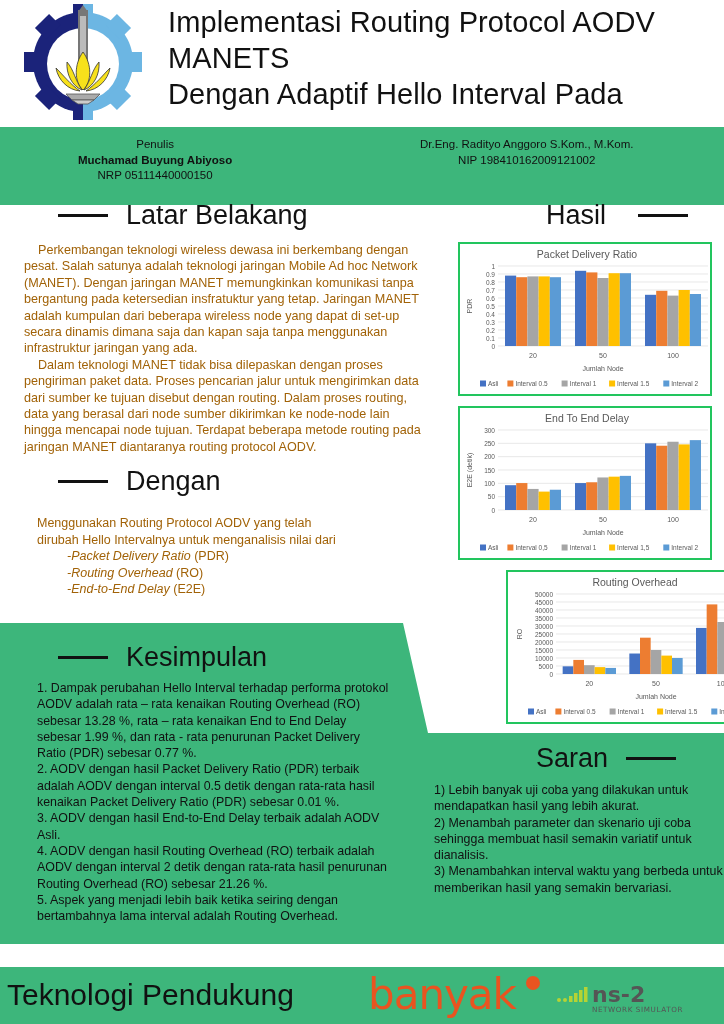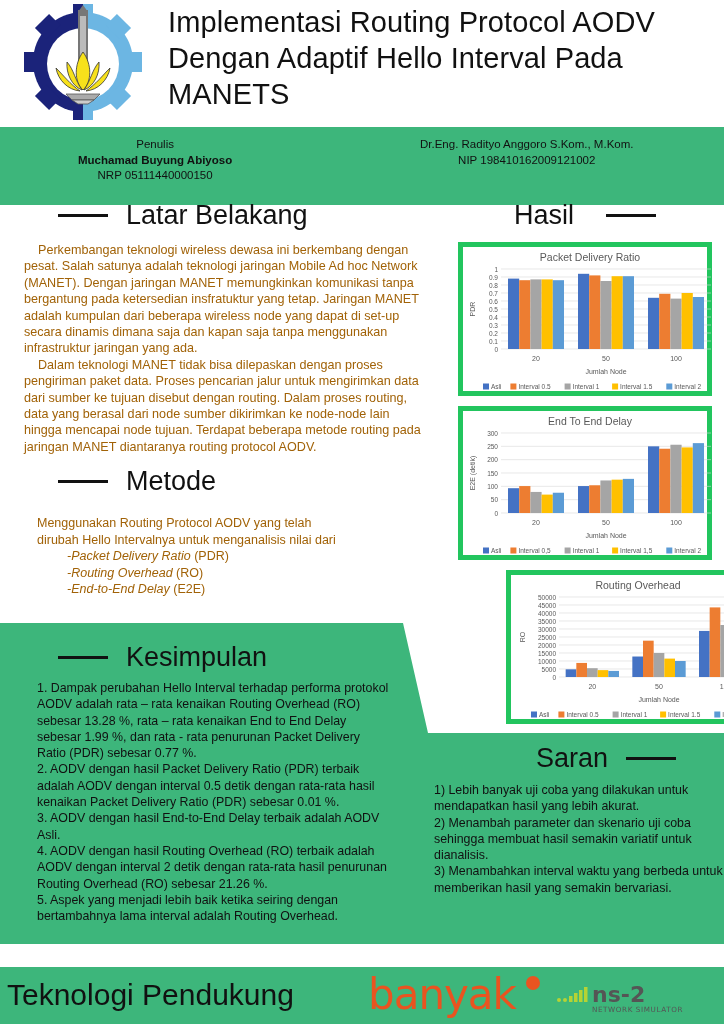--- a/index.html
+++ b/index.html
@@ -20,39 +20,39 @@
 
   
   .sec-head { position: absolute; display: flex; align-items: center; font-size: 27px; color: #111; line-height: 32px; }
   .dash { display: inline-block; width: 50px; height: 3px; background: #111; }
   .sec-head .dash.left { margin-right: 18px; }
   .sec-head .dash.right { margin-left: 18px; }
 
   #latar-head { left: 58px; top: 199px; }
   #metode-head { left: 58px; top: 465px; }
   #kesimpulan-head { left: 58px; top: 641px; }
-  #hasil-head { left: 514px; top: 199px; gap: 14px; }
+  #hasil-head { left: 546px; top: 199px; gap: 14px; }
   #saran-head { left: 536px; top: 742px; text-align: center; }
 
   .para { position: absolute; font-size: 12.6px; line-height: 16.4px; color: #a16207; }
   .para p { text-indent: 14px; }
   #latar-text { left: 24px; top: 242px; width: 400px; }
 
   #metode-text { left: 37px; top: 515px; width: 300px; font-size: 12.5px; line-height: 16.5px; }
   #metode-text .item { padding-left: 30px; }
   #metode-text i { font-style: italic; }
 
   
   #green-shape { left: 0; top: 623px; width: 724px; height: 321px; }
 
   #kesimpulan-text { left: 37px; top: 680px; width: 355px; font-size: 12.4px; line-height: 16.3px; color: #111; }
   #saran-text { left: 434px; top: 782px; width: 290px; font-size: 12.4px; line-height: 16.3px; color: #111; }
 
   
-  .chart { position: absolute; left: 458px; width: 254px; height: 154px; border: 5px solid #22c55e; background: #fff; }
+  .chart { position: absolute; left: 458px; width: 254px; height: 154px; border: 2px solid #22c55e; background: #fff; }
   #chart-pdr { top: 242px; }
   #chart-e2e { top: 406px; }
   #chart-ro { top: 570px; margin-left: 48px; }
   .chart svg { display: block; }
 
   
   #footer { left: 0; top: 967px; width: 724px; height: 57px; background: #3db67b; }
   #footer-title { position: absolute; left: 7px; top: 9px; font-size: 30px; color: #111; line-height: 38px; }
   #ubuntu-logo { position: absolute; left: 368px; top: 6px; font-size: 42px; color: #e95420; line-height: 44px; letter-spacing: -1px; font-family: "DejaVu Sans", sans-serif; }
   #ubuntu-circle { position: absolute; left: 526px; top: 9px; width: 14px; height: 14px; border-radius: 50%; background: #e95420; }
@@ -103,22 +103,22 @@
     <path d="M34 66 C36 78 46 88 58 89 C48 82 42 74 34 66 Z" fill="#f7e11b" stroke="#333" stroke-width="0.8"></path>
     <path d="M88 66 C86 78 76 88 64 89 C74 82 80 74 88 66 Z" fill="#f7e11b" stroke="#333" stroke-width="0.8"></path>
 
     <path d="M44 92 L78 92 L72 98 L50 98 Z" fill="#aaa" stroke="#555" stroke-width="0.8"></path>
     <path d="M50 98 L72 98 L66 102 L56 102 Z" fill="#ccc" stroke="#555" stroke-width="0.8"></path>
   </svg>
 </div>
 
 <h1 id="title" class="abs">
   <span style="display:block">Implementasi Routing Protocol AODV</span>
+  <span style="display:block">MANETS</span>
   <span style="display:block">Dengan Adaptif Hello Interval Pada</span>
-  <span style="display:block">MANETS</span>
 </h1>
 
 <div id="author-band" class="abs">
   <div id="author-col" class="band-col">
     <div>Penulis</div>
     <div class="bold">Muchamad Buyung Abiyoso</div>
     <div>NRP 05111440000150</div>
   </div>
   <div id="advisor-col" class="band-col">
     <div>Dr.Eng. Radityo Anggoro S.Kom., M.Kom.</div>
@@ -134,21 +134,21 @@
   <span class="dash left"></span>
   <span>Latar Belakang</span>
 </div>
 <div id="latar-text" class="para">
   <p>Perkembangan teknologi wireless dewasa ini berkembang dengan pesat. Salah satunya adalah teknologi jaringan Mobile Ad hoc Network (MANET). Dengan jaringan MANET memungkinkan komunikasi tanpa bergantung pada ketersedian insfratuktur yang tetap. Jaringan MANET adalah kumpulan dari beberapa wireless node yang dapat di set-up secara dinamis dimana saja dan kapan saja tanpa menggunakan infrastruktur jaringan yang ada.</p>
   <p>Dalam teknologi MANET tidak bisa dilepaskan dengan proses pengiriman paket data. Proses pencarian jalur untuk mengirimkan data dari sumber ke tujuan disebut dengan routing. Dalam proses routing, data yang berasal dari node sumber dikirimkan ke node-node lain hingga mencapai node tujuan. Terdapat beberapa metode routing pada jaringan MANET diantaranya routing protocol AODV.</p>
 </div>
 
 <div id="metode-head" class="sec-head">
   <span class="dash left"></span>
-  <span>Metode</span>
+  <span>Dengan</span>
 </div>
 <div id="metode-text" class="para">
   <div>Menggunakan Routing Protocol AODV yang telah dirubah Hello Intervalnya untuk menganalisis nilai dari</div>
   <div class="item"><i>-Packet Delivery Ratio</i><span> (PDR)</span></div>
   <div class="item"><i>-Routing Overhead</i><span> (RO)</span></div>
   <div class="item"><i>-End-to-End Delay</i><span> (E2E)</span></div>
 </div>
 
 <div id="kesimpulan-head" class="sec-head">
   <span class="dash left"></span>

